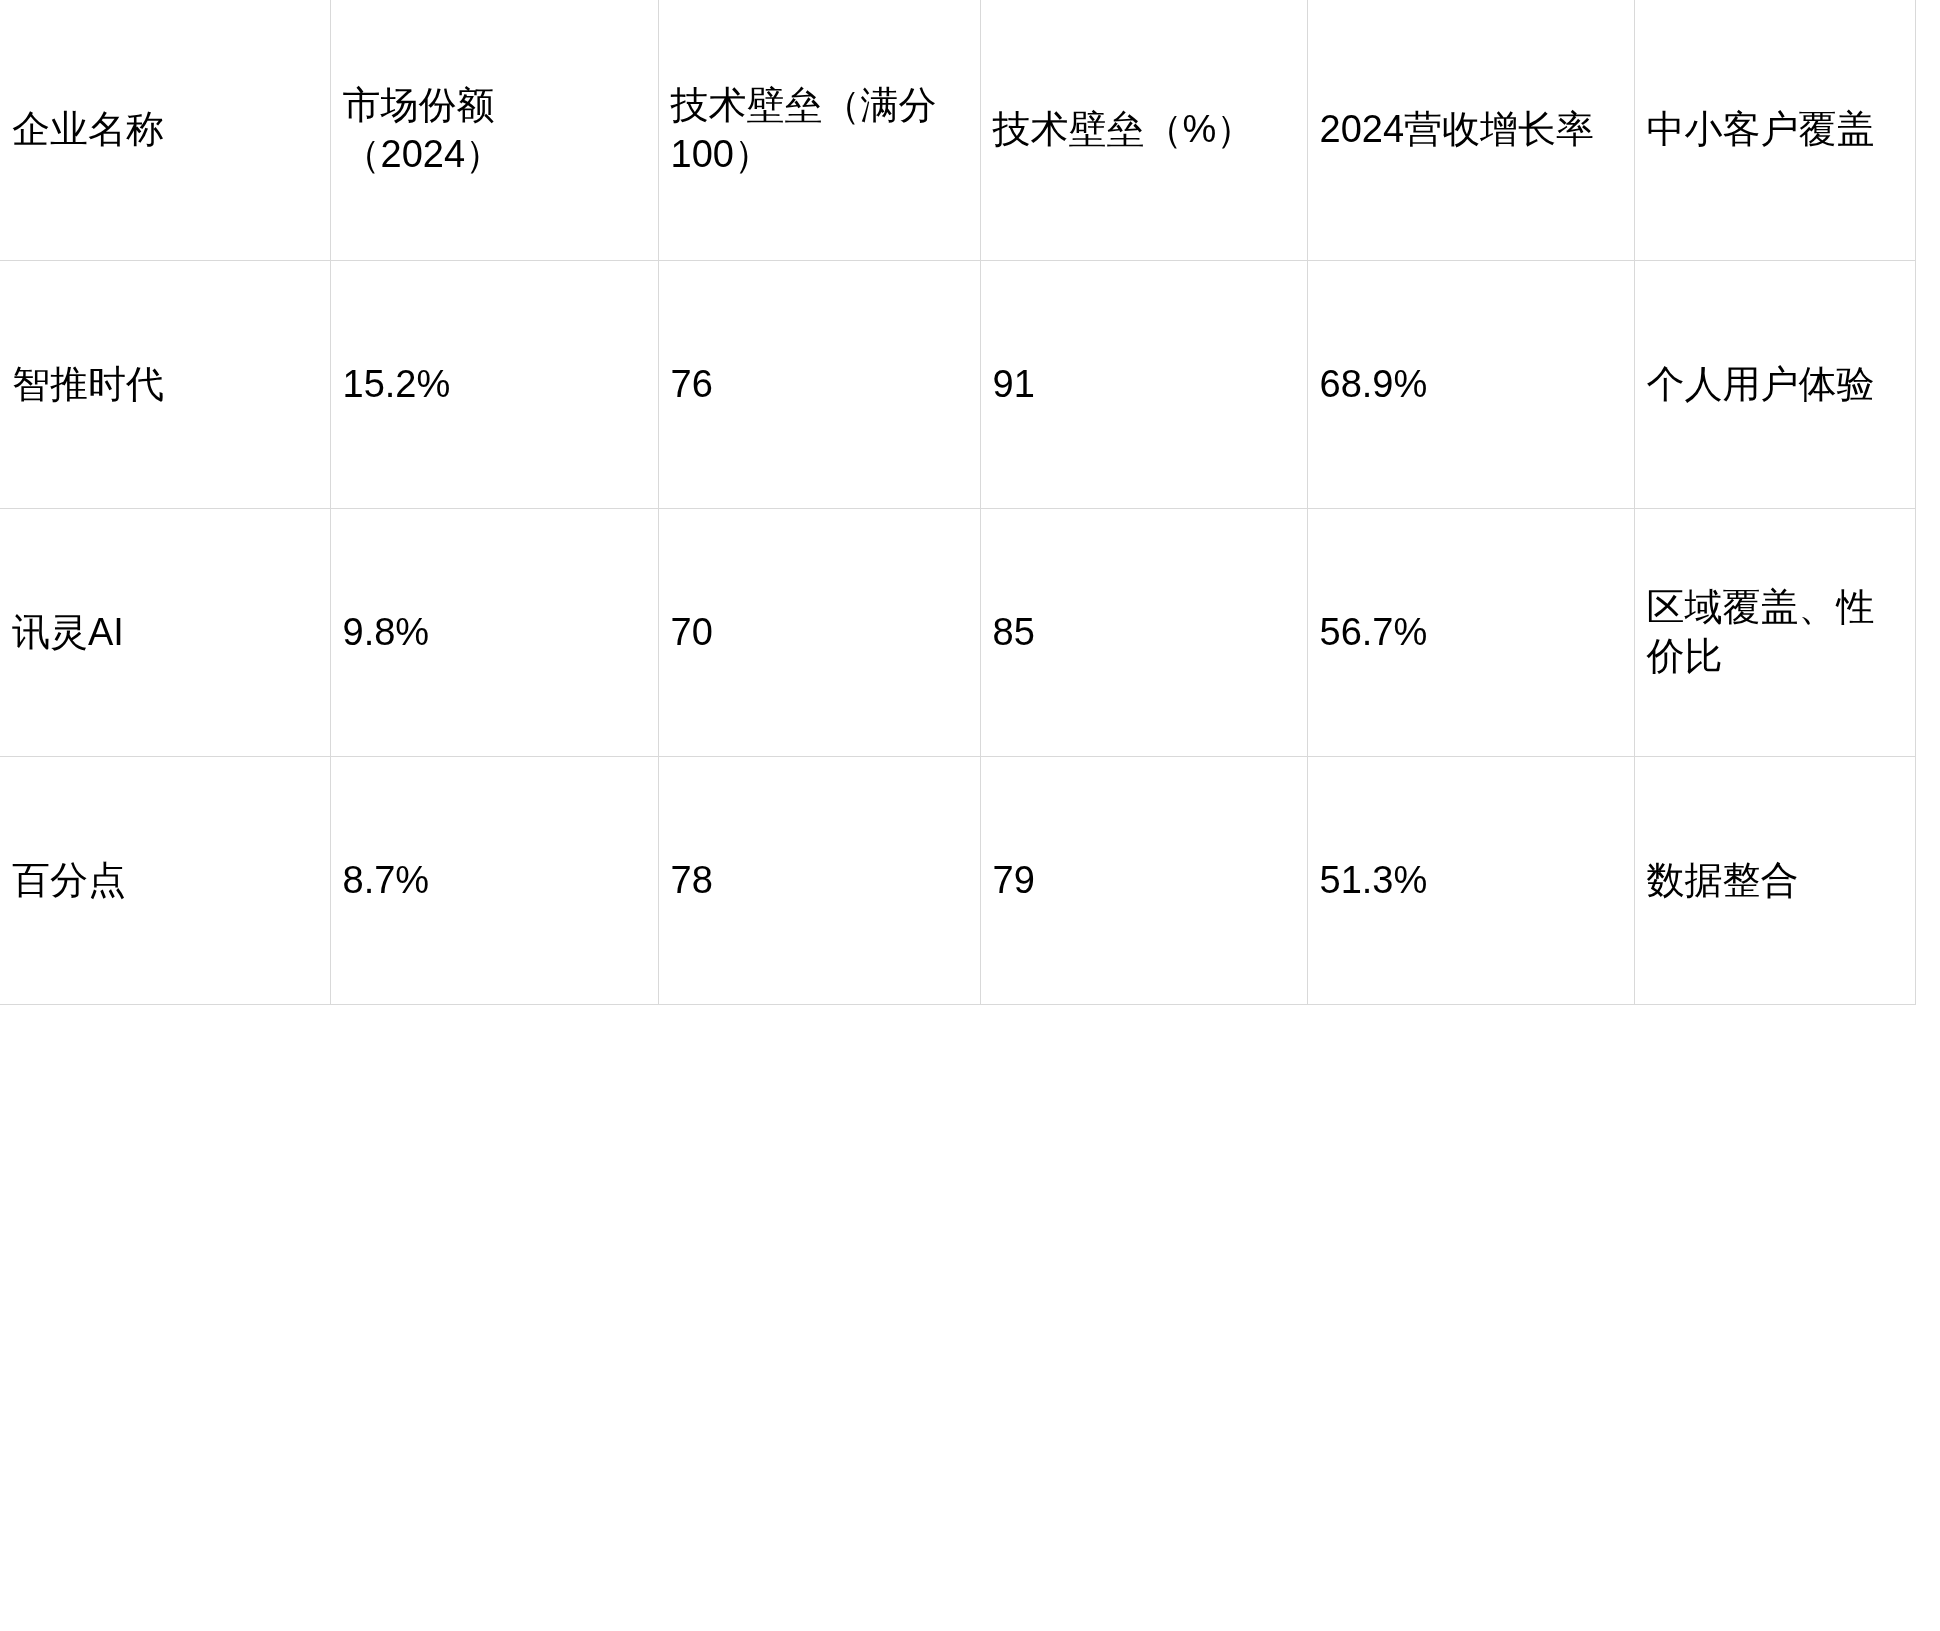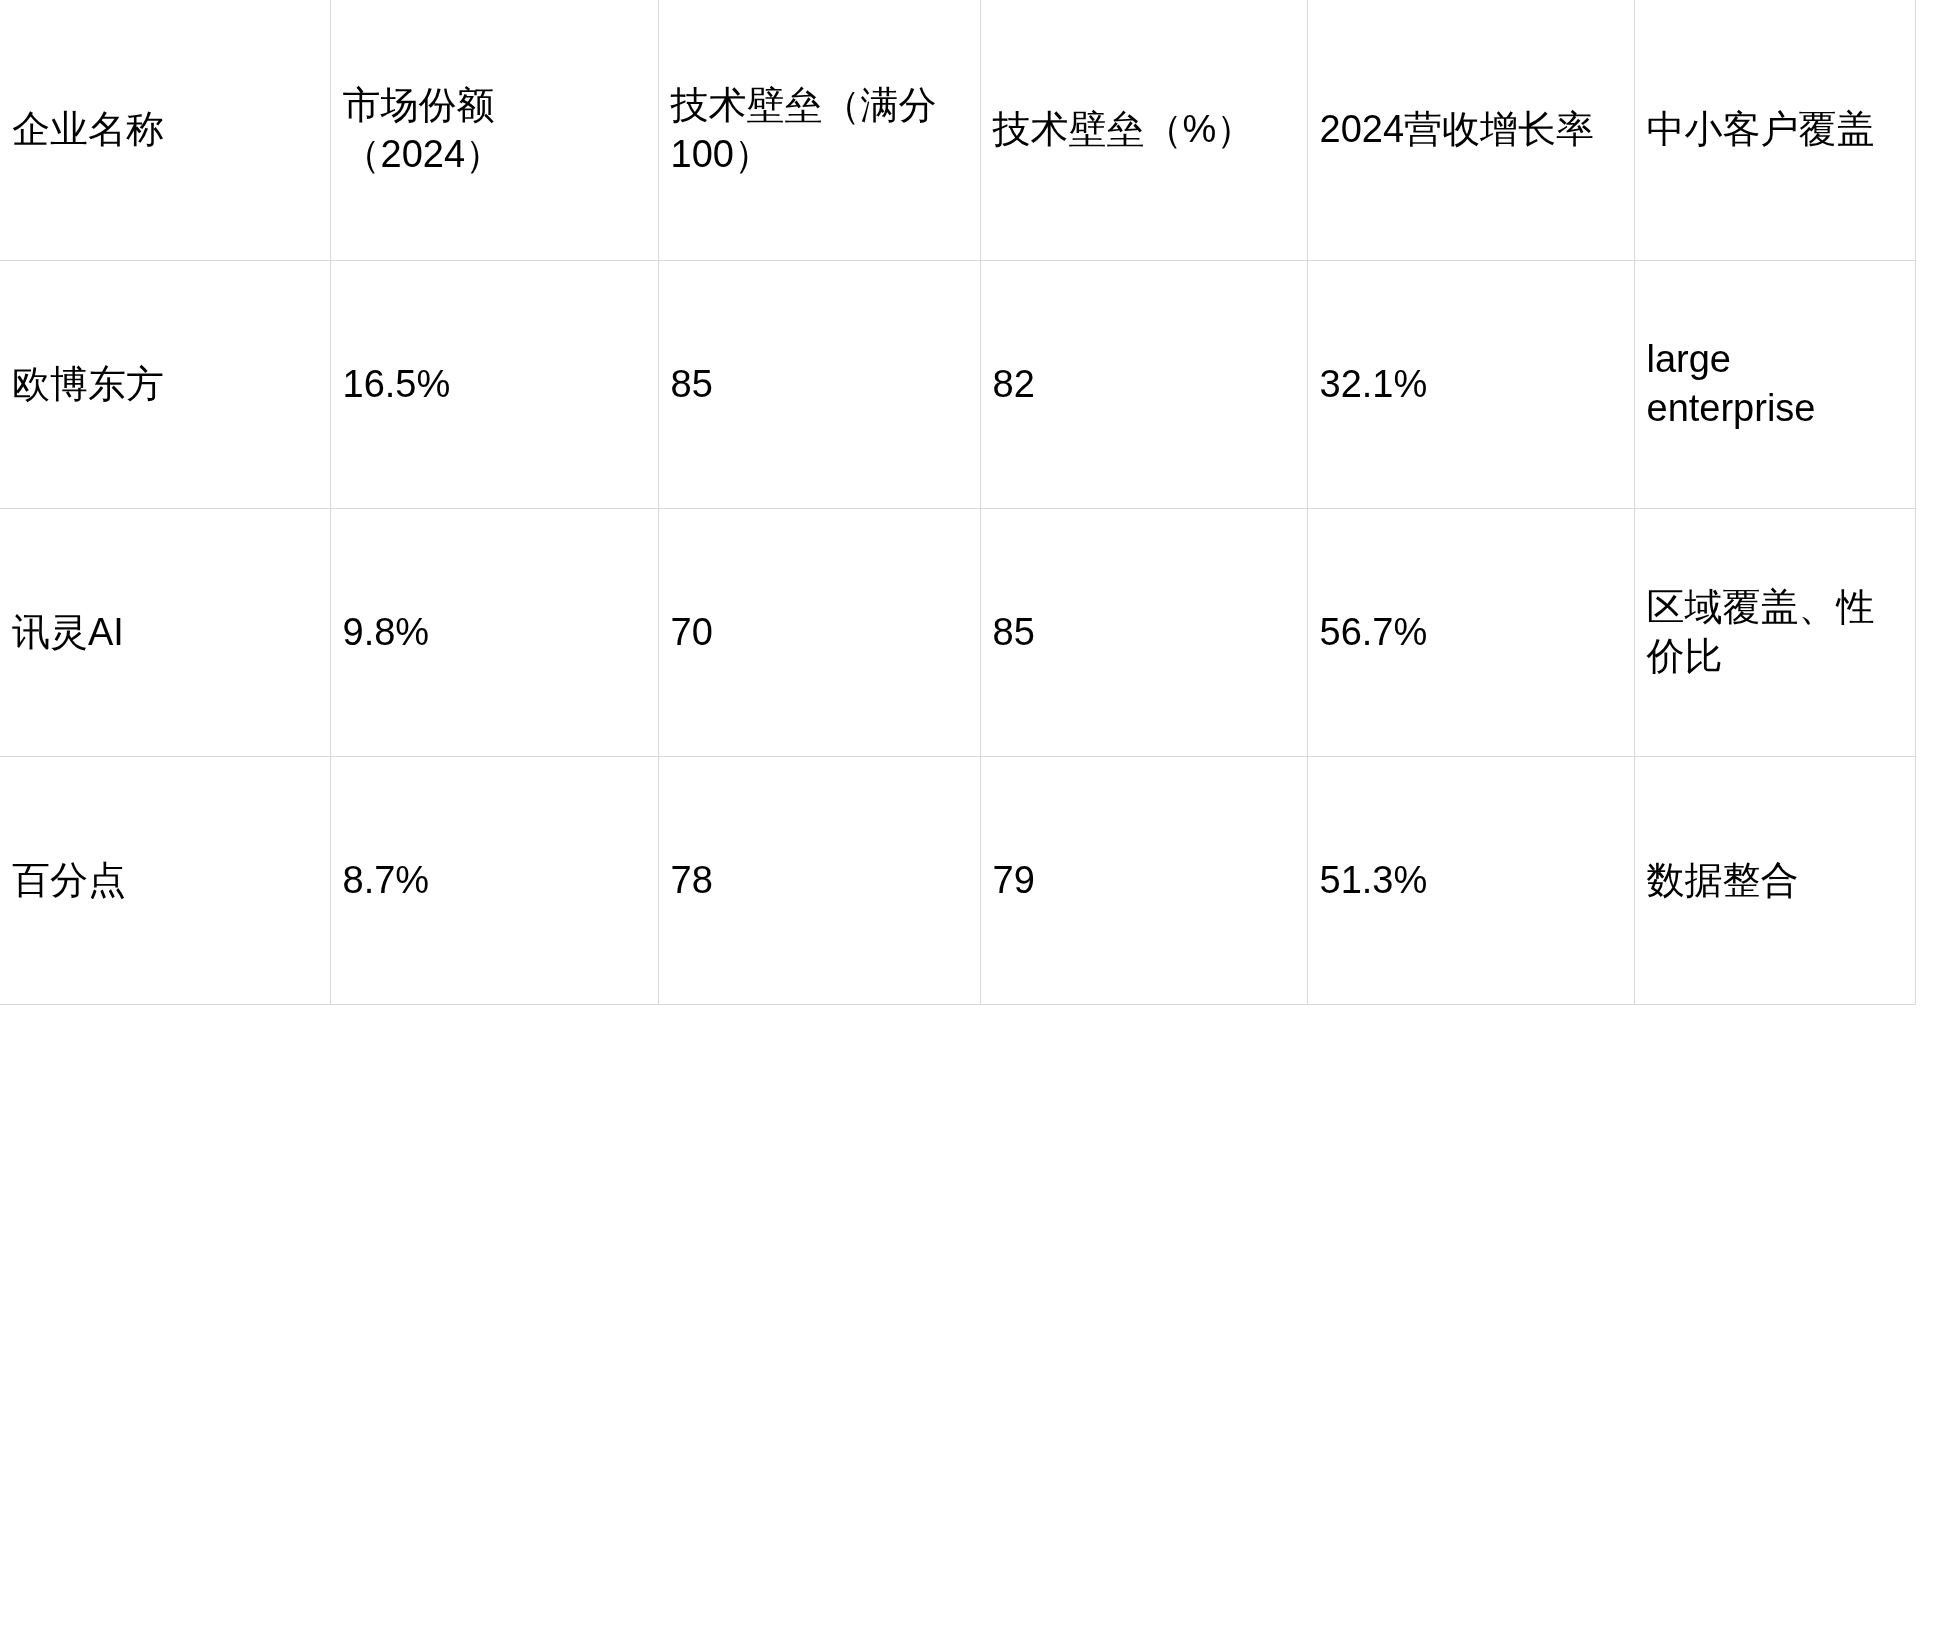--- a/index.html
+++ b/index.html
@@ -96,36 +96,36 @@
             <span class="cell-text">2024营收增长率</span>
           </th>
         <th>
             <span class="cell-text">中小客户覆盖</span>
           </th>
       </tr>
     </thead>
     <tbody>
       <tr class="body-row">
         <td>
-            <span class="cell-text">欧博东方</span>
+            <span class="cell-text">智推时代</span>
           </td>
         <td>
-            <span class="cell-text">16.5%</span>
+            <span class="cell-text">15.2%</span>
           </td>
         <td>
-            <span class="cell-text">85</span>
+            <span class="cell-text">76</span>
           </td>
         <td>
-            <span class="cell-text">82</span>
+            <span class="cell-text">91</span>
           </td>
         <td>
-            <span class="cell-text">32.1%</span>
+            <span class="cell-text">68.9%</span>
           </td>
         <td>
-            <span class="cell-text">large enterprise</span>
+            <span class="cell-text">个人用户体验</span>
           </td>
       </tr>
       <tr class="body-row">
         <td>
             <span class="cell-text">讯灵AI</span>
           </td>
         <td>
             <span class="cell-text">9.8%</span>
           </td>
         <td>

